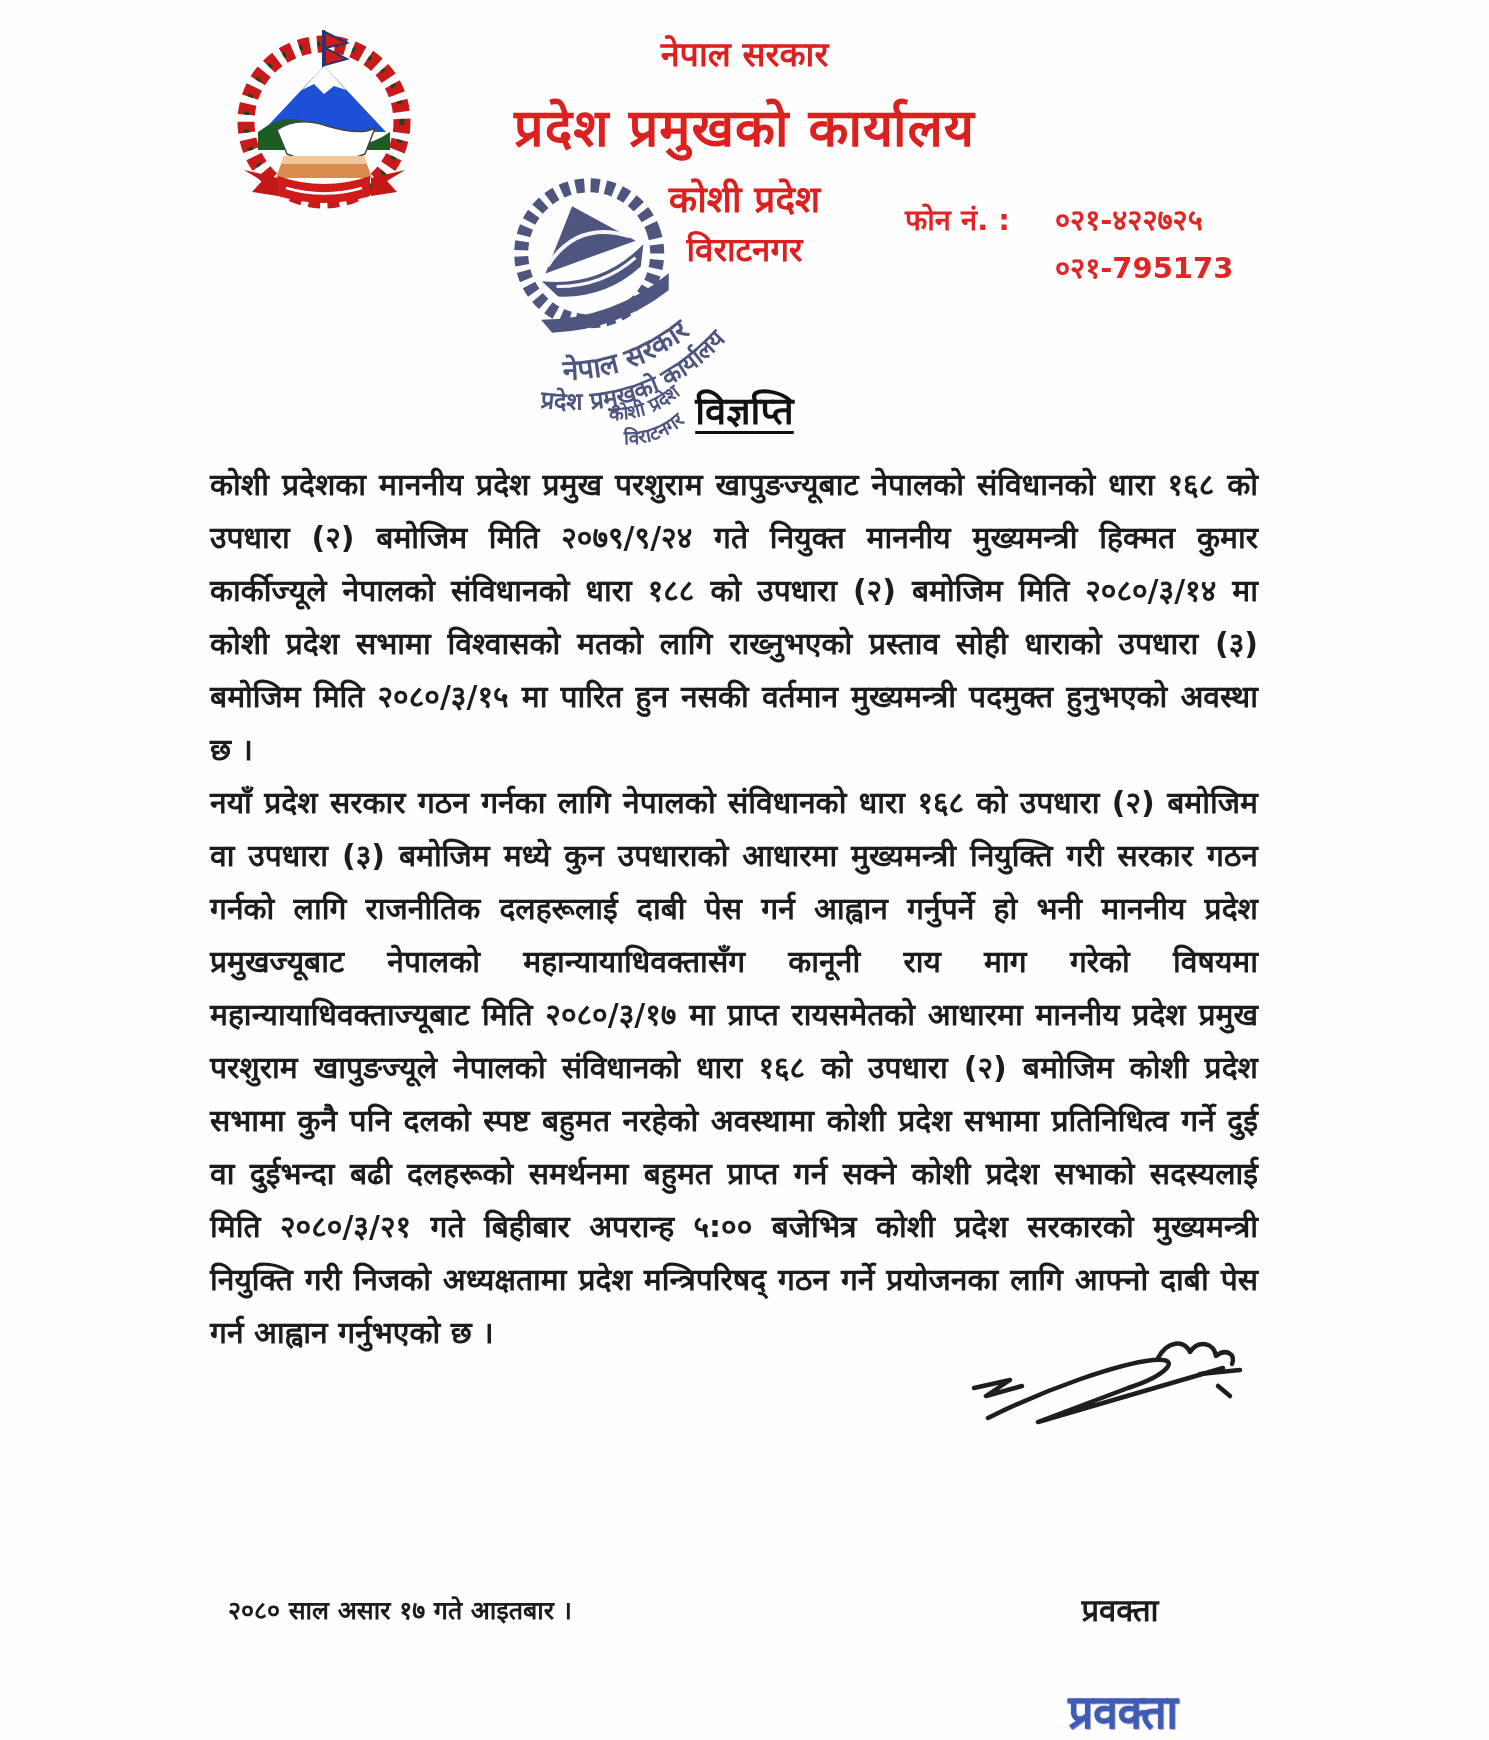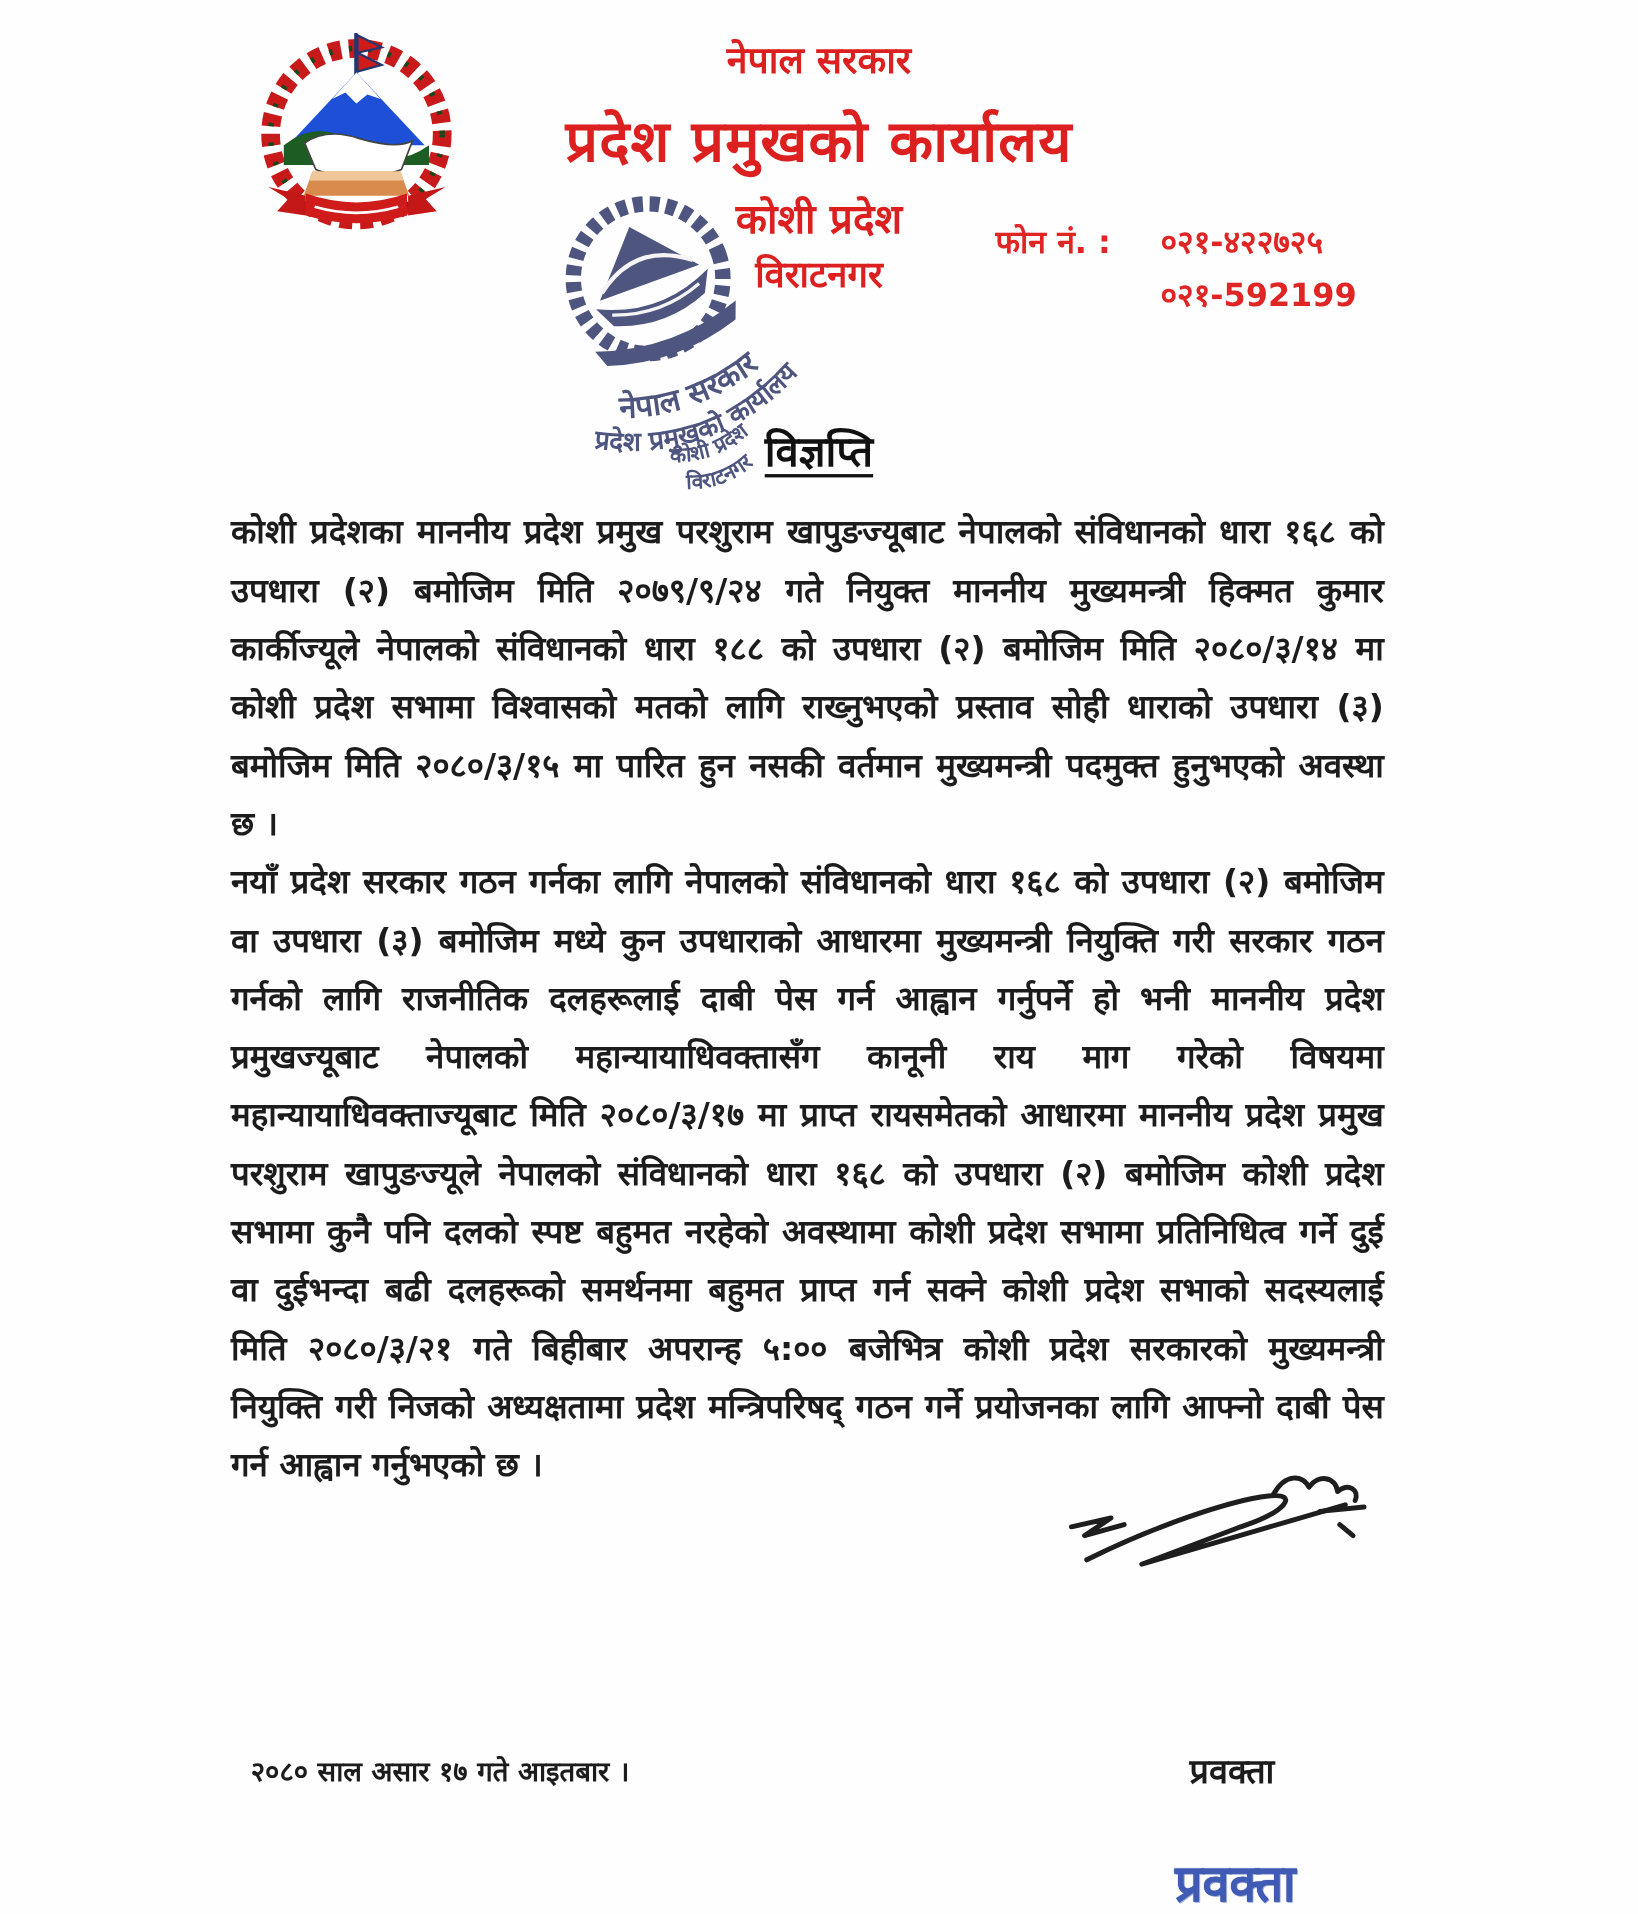--- a/index.html
+++ b/index.html
@@ -129,21 +129,21 @@
   <div class="hdr-line hdr-province">कोशी प्रदेश</div>
   <div class="hdr-line hdr-city">विराटनगर</div>
 
   <div class="phone">
     <div class="phone-row">
       <span class="phone-label">फोन नं. :</span>
       <span>०२१-४२२७२५</span>
     </div>
     <div class="phone-row">
       <span class="phone-label"></span>
-      <span>०२१-592199</span>
+      <span>०२१-795173</span>
     </div>
   </div>
 
   <div class="doc-title">विज्ञप्ति</div>
 
   <div class="body-text">
     <p>कोशी प्रदेशका माननीय प्रदेश प्रमुख परशुराम खापुङज्यूबाट नेपालको संविधानको धारा १६८ को उपधारा (२) बमोजिम मिति २०७९/९/२४ गते नियुक्त माननीय मुख्यमन्त्री हिक्मत कुमार कार्कीज्यूले नेपालको संविधानको धारा १८८ को उपधारा (२) बमोजिम मिति २०८०/३/१४ मा कोशी प्रदेश सभामा विश्वासको मतको लागि राख्नुभएको प्रस्ताव सोही धाराको उपधारा (३) बमोजिम मिति २०८०/३/१५ मा पारित हुन नसकी वर्तमान मुख्यमन्त्री पदमुक्त हुनुभएको अवस्था छ ।</p>
     <p>नयाँ प्रदेश सरकार गठन गर्नका लागि नेपालको संविधानको धारा १६८ को उपधारा (२) बमोजिम वा उपधारा (३) बमोजिम मध्ये कुन उपधाराको आधारमा मुख्यमन्त्री नियुक्ति गरी सरकार गठन गर्नको लागि राजनीतिक दलहरूलाई दाबी पेस गर्न आह्वान गर्नुपर्ने हो भनी माननीय प्रदेश प्रमुखज्यूबाट नेपालको महान्यायाधिवक्तासँग कानूनी राय माग गरेको विषयमा महान्यायाधिवक्ताज्यूबाट मिति २०८०/३/१७ मा प्राप्त रायसमेतको आधारमा माननीय प्रदेश प्रमुख परशुराम खापुङज्यूले नेपालको संविधानको धारा १६८ को उपधारा (२) बमोजिम कोशी प्रदेश सभामा कुनै पनि दलको स्पष्ट बहुमत नरहेको अवस्थामा कोशी प्रदेश सभामा प्रतिनिधित्व गर्ने दुई वा दुईभन्दा बढी दलहरूको समर्थनमा बहुमत प्राप्त गर्न सक्ने कोशी प्रदेश सभाको सदस्यलाई मिति २०८०/३/२१ गते बिहीबार अपरान्ह ५:०० बजेभित्र कोशी प्रदेश सरकारको मुख्यमन्त्री नियुक्ति गरी निजको अध्यक्षतामा प्रदेश मन्त्रिपरिषद् गठन गर्ने प्रयोजनका लागि आफ्नो दाबी पेस गर्न आह्वान गर्नुभएको छ ।</p>
   </div>
 

